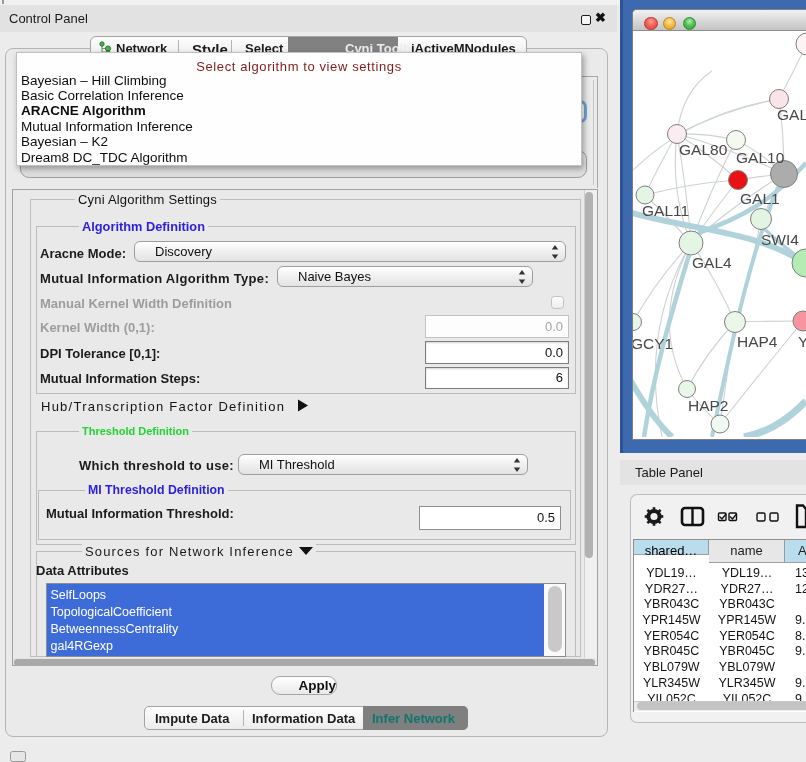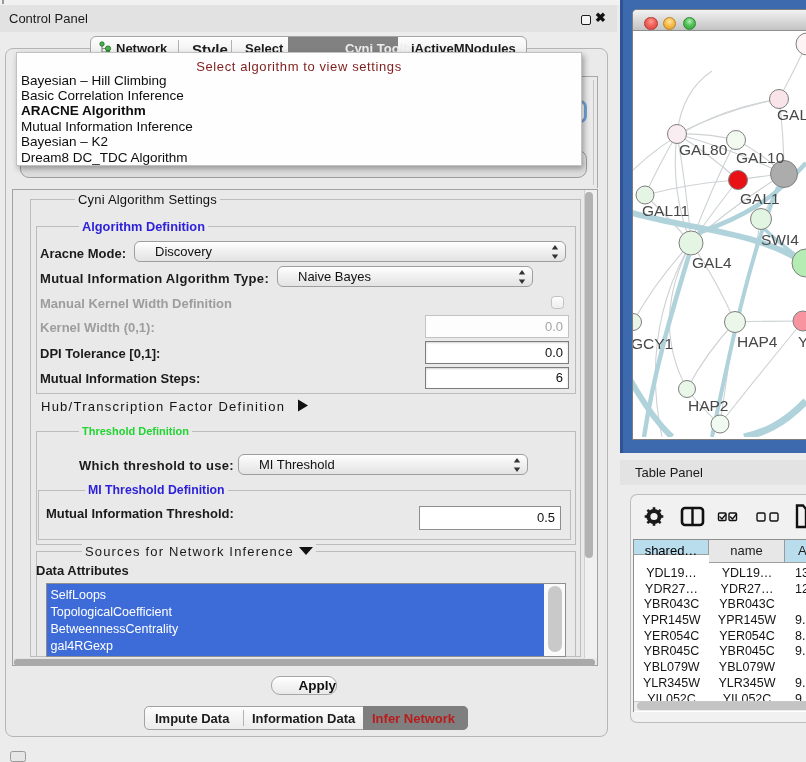--- a/index.html
+++ b/index.html
@@ -112,21 +112,21 @@
 <div class="abs" style="left:47px;top:584px;width:497px;height:72px;background:#3d6cd9;color:#fff;font-size:12.5px;line-height:17px;padding:3px 0 0 3.5px;box-sizing:border-box;">SelfLoops<br>TopologicalCoefficient<br>BetweennessCentrality<br>gal4RGexp</div>
 <div class="abs" style="left:548px;top:586px;width:14px;height:66px;background:#c9c9c9;border-radius:7px;"></div>
 
 <div class="abs" style="left:271px;top:676px;width:66px;height:19px;border:1px solid #a6a6a6;border-radius:9px;background:linear-gradient(#ffffff,#e9e9e9);box-sizing:border-box;text-align:right;font-size:13.5px;font-weight:bold;color:#111;line-height:17px;">Apply</div>
 
 <div class="abs" style="left:144px;top:706px;width:324px;height:24px;background:linear-gradient(#fdfdfd,#ececec);border:1px solid #a2a2a2;border-radius:5px;box-sizing:border-box;"></div>
 <div class="abs" style="left:243px;top:710px;width:1px;height:16px;background:#b3b3b3;"></div>
 <div class="abs" style="left:363px;top:706px;width:105px;height:24px;background:#7f7f7f;border-radius:0 5px 5px 0;"></div>
 <div class="abs" style="left:155px;top:711px;font-size:13px;font-weight:600;color:#1c1c1c;">Impute Data</div>
 <div class="abs" style="left:252px;top:711px;font-size:13px;font-weight:600;color:#1c1c1c;">Information Data</div>
-<div class="abs" style="left:372px;top:711px;font-size:13px;font-weight:600;color:#b91c1c;">Infer Network</div>
+<div class="abs" style="left:372px;top:711px;font-size:13px;font-weight:600;color:#0f766e;">Infer Network</div>
 
 <div class="abs" style="left:10px;top:751px;width:16px;height:11px;border:1.5px solid #9a9a9a;border-radius:2.5px;background:#e6e6e6;box-sizing:border-box;"></div>
 
 <div class="abs" style="left:16px;top:52px;width:566px;height:114px;background:#fefefe;border:1px solid #c2c2c2;box-shadow:2px 3px 6px rgba(0,0,0,0.35);box-sizing:border-box;"></div>
 <div class="abs" style="left:16px;top:59px;width:566px;text-align:center;font-size:13px;color:#7f1d1d;letter-spacing:0.6px;">Select algorithm to view settings</div>
 <div class="abs" style="left:21px;top:72.5px;font-size:13.5px;color:#0d0d0d;line-height:15.4px;white-space:nowrap;">Bayesian – Hill Climbing<br>Basic Correlation Inference<br><b>ARACNE Algorithm</b><br>Mutual Information Inference<br>Bayesian – K2<br>Dream8 DC_TDC Algorithm</div>
 
 <div class="abs" style="left:620px;top:0;width:186px;height:453px;background:#3d69af;"></div>
 <div class="abs" style="left:620px;top:0;width:3px;height:453px;background:#2f5496;"></div>
 

